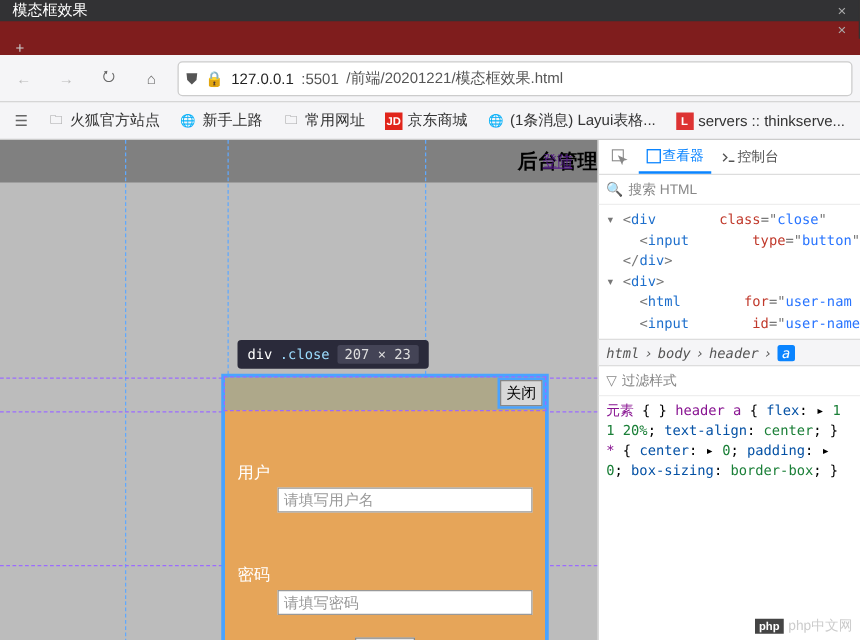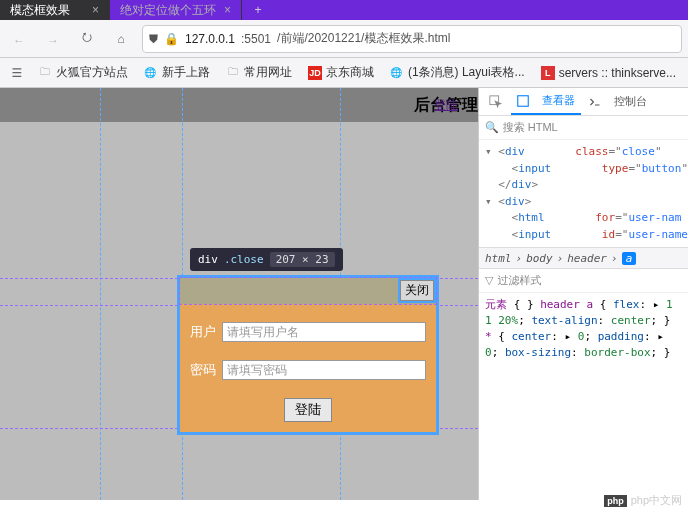--- a/index.html
+++ b/index.html
@@ -1,19 +1,19 @@
 <!DOCTYPE html>
 <html><head>
 <meta charset="utf-8">
 <style>
 * { margin: 0; padding: 0; box-sizing: border-box; }
 body { font-family: "Microsoft YaHei", Arial, sans-serif; font-size: 12px; background: #fff; overflow: hidden; width: 688px; height: 512px; position: relative; }
 
 
-.tabbar { display: flex; background: #6d28d9; height: 20px; }
+.tabbar { display: flex; background: #7f1d1d; height: 44px; flex-direction: column; }
 .tab { display: flex; align-items: center; padding: 0 10px; color: #b0b0b0; border-right: 1px solid #333; min-width: 110px; position: relative; }
 .tab.active { background: #323234; color: #fff; }
 .tab-close { margin-left: auto; padding-left: 8px; color: #aaa; cursor: pointer; }
 .newtab { width: 32px; display: flex; align-items: center; justify-content: center; color: #ccc; cursor: pointer; }
 
 .navbar { display: flex; align-items: center; height: 38px; background: #f5f5f7; border-bottom: 1px solid #ccc; gap: 8px; padding: 0 6px; }
 .navbtn { width: 26px; height: 26px; display: flex; align-items: center; justify-content: center; color: #666; cursor: pointer; border-radius: 4px; }
 .navbtn.disabled { color: #bbb; }
 .urlbox { flex: 1; display: flex; align-items: center; height: 28px; background: #fff; border: 1px solid #ccc; border-radius: 4px; padding: 0 6px; gap: 6px; color: #555; }
 .urlbox .host { color: #222; }
@@ -41,34 +41,34 @@
 .hline.h2 { top: 217px; }
 .hline.h3 { top: 340px; }
 
 
 .modal { position: absolute; left: 180px; top: 190px; width: 256px; background: #e6a559; outline: 3px solid #4aa3ff; }
 .close-row { height: 26px; background: rgba(150,170,160,0.7); text-align: right; padding: 2px 2px 0 0; outline: 1px dashed #9b6bff; position: relative; }
 .close-btn { background: #d8d8d8; border: 1px solid #888; padding: 1px 4px; font-size: 12px; outline: 2px solid #4aa3ff; }
 .modal-body { padding: 18px 10px 10px 10px; }
 .field { display: flex; align-items: center; margin-bottom: 18px; }
 .field label { color: #fff; font-size: 13px; width: 32px; }
-.field input { flex: 1; height: 20px; border: 1px solid #999; background: #fff; padding: 0 4px; font-size: 12px; }
+.field input { flex: 1; height: 20px; border: 1px solid #999; background: #fff; padding: 0 4px; font-size: 12px; margin-top: 44px; }
 .field input::placeholder { color: #999; }
 .submit-row { text-align: center; }
 .submit-btn { background: #e8e8e8; border: 1px solid #888; padding: 2px 10px; }
 
 
 .tip { position: absolute; left: 190px; top: 160px; background: #2a2a3a; color: #fff; border-radius: 3px; padding: 4px 8px; display: flex; align-items: center; gap: 6px; font-family: monospace; font-size: 11px; }
 .tip .cls { color: #9cdcfe; }
 .tip .dim { background: #444456; padding: 1px 6px; border-radius: 2px; color: #ddd; }
 
 
 .devtools { width: 210px; background: #fff; border-left: 1px solid #ccc; display: flex; flex-direction: column; font-size: 11px; }
 .dt-tabs { display: flex; align-items: center; border-bottom: 1px solid #ddd; height: 28px; padding: 0 4px; gap: 2px; }
-.dt-tab { display: flex; align-items: center; gap: 13px; padding: 0 6px; height: 100%; cursor: pointer; color: #555; }
+.dt-tab { display: flex; align-items: center; gap: 1px; padding: 0 6px; height: 100%; cursor: pointer; color: #555; }
 .dt-tab.active { border-bottom: 2px solid #0a84ff; color: #0a84ff; }
 .dt-search { display: flex; align-items: center; height: 24px; border-bottom: 1px solid #eee; padding: 0 6px; gap: 4px; color: #888; }
 .dt-dom { flex: 0 0 auto; padding: 4px 6px; font-family: monospace; line-height: 1.5; white-space: pre; overflow: hidden; }
 .dt-tag { color: #1e6fcc; } .dt-attr { color: #c0392b; margin-left: 44px; } .dt-val { color: #2874ff; } .dt-punct { color: #777; }
 .dt-crumbs { height: 22px; background: #f5f5f7; border-top: 1px solid #ddd; border-bottom: 1px solid #ddd; display: flex; align-items: center; padding: 0 6px; gap: 4px; color: #555; font-family: monospace; font-style: italic; }
 .dt-crumb.sel { background: #0a84ff; color: #fff; padding: 0 4px; border-radius: 2px; }
 .dt-filter { height: 24px; display: flex; align-items: center; padding: 0 6px; gap: 4px; border-bottom: 1px solid #eee; color: #888; }
 .dt-styles { flex: 1; padding: 4px 6px; font-family: monospace; line-height: 1.45; overflow: hidden; }
 .sel2 { color: #881391; } .prop { color: #0451a5; } .num { color: #1a7f37; } .kw { color: #1a7f37; }
 
@@ -77,21 +77,20 @@
 </style>
 </head>
 <body>
 
 <div class="tabbar">
   <div class="tab active">
     <span>模态框效果</span>
     <span class="tab-close">×</span>
   </div>
   <div class="tab">
-    <span>绝对定位做个五环</span>
     <span class="tab-close">×</span>
   </div>
   <div class="newtab">+</div>
 </div>
 
 <div class="navbar">
   <div class="navbtn disabled">←</div>
   <div class="navbtn disabled">→</div>
   <div class="navbtn">⭮</div>
   <div class="navbtn">⌂</div>

